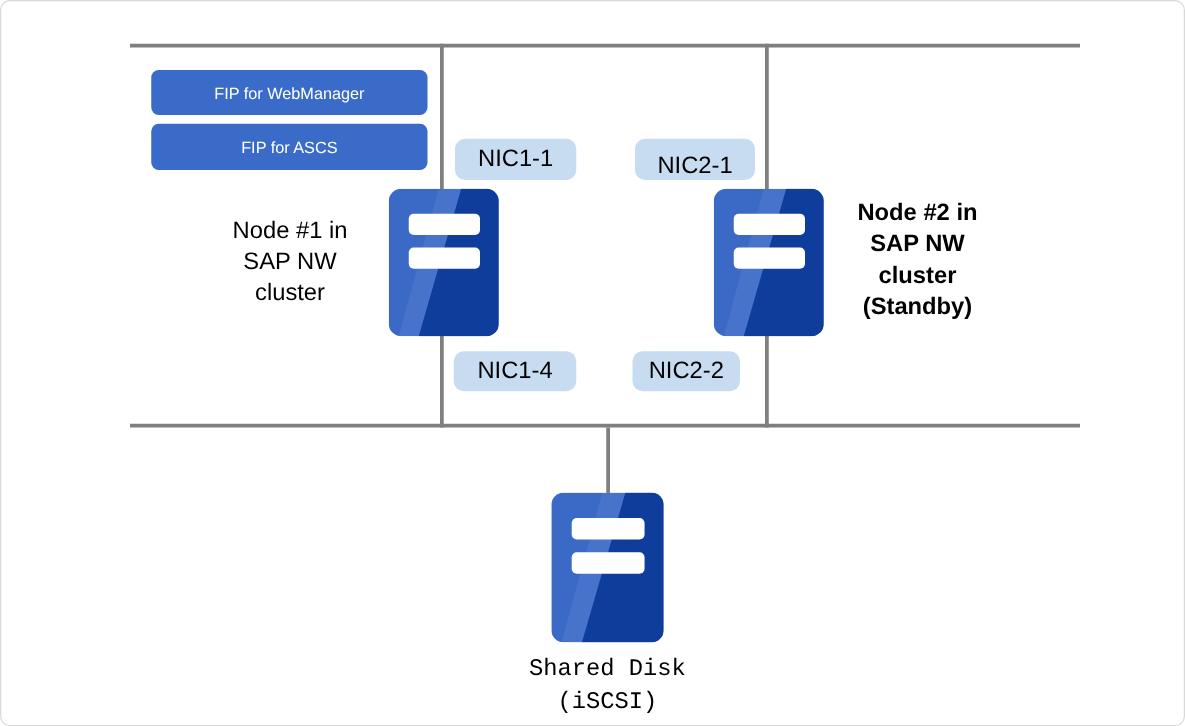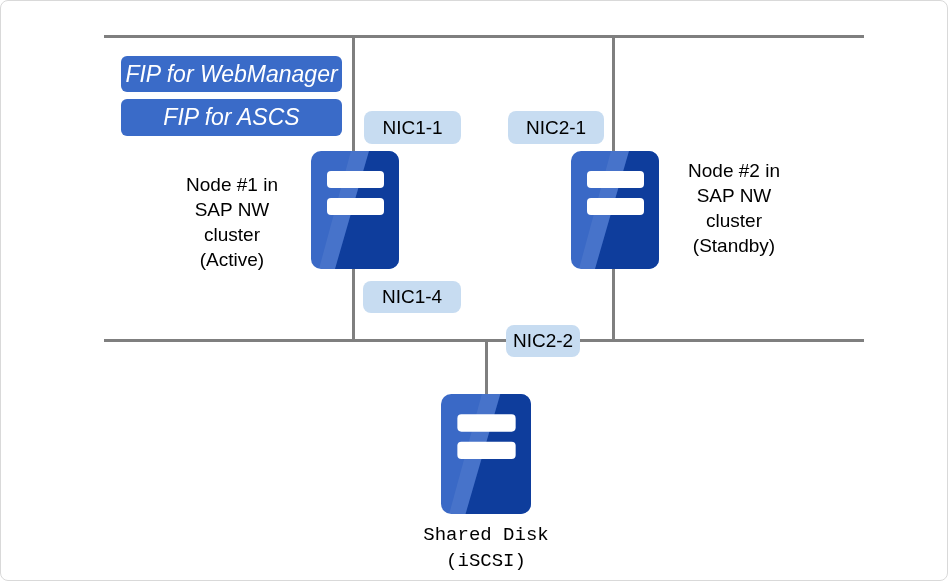--- a/index.html
+++ b/index.html
@@ -14,23 +14,22 @@
     overflow: hidden;
     font-family: "Liberation Sans", sans-serif;
   }
   .line { position: absolute; background: var(--line-gray, #7f7f7f); z-index: 1; }
   .fip {
     position: absolute;
     background: var(--accent-blue, #3a6bc8);
     color: #ffffff;
     border-radius: 6px;
     display: flex; align-items: center; justify-content: center;
-    font-size: 23px;
+    font-size: 13px;
     z-index: 2;
-    font-style: italic;
   }
   .nic {
     position: absolute;
     background: var(--nic-blue, #c7dcf1);
     color: var(--text-black, #000);
     border-radius: 8px;
     display: flex; align-items: center; justify-content: center;
     font-size: 19px;
     z-index: 2;
   }
@@ -56,27 +55,27 @@
   .vline-1   { left: 351px; top: 34px;  width: 3px; height: 307px; }
   .vline-2   { left: 611px; top: 34px;  width: 3px; height: 307px; }
   .vline-3   { left: 484px; top: 341px; width: 3px; height: 55px; }
 
   
   .fip-1 { left: 120px; top: 55px; width: 221px; height: 36px; }
   .fip-2 { left: 120px; top: 98px; width: 221px; height: 37px; }
 
   
   .nic-1-1 { left: 363px; top: 110px; width: 97px; height: 33px; }
-  .nic-2-1 { left: 507px; top: 110px; width: 96px; height: 33px; }
+  .nic-2-1 { left: 507px; top: 110px; width: 96px; height: 33px; align-items: flex-end; }
   .nic-1-2 { left: 362px; top: 280px; width: 98px; height: 32px; }
-  .nic-2-2 { left: 505px; top: 280px; width: 74px; height: 32px; margin-top: 44px; }
+  .nic-2-2 { left: 505px; top: 280px; width: 86px; height: 32px; }
 
   
   .node1-label { left: 141px; top: 157px; width: 180px; margin-top: 14px; }
-  .node2-label { left: 643px; top: 157px; width: 180px; }
+  .node2-label { left: 643px; top: 157px; width: 180px; font-weight: bold; }
   .shared-label { left: 385px; top: 521px; width: 200px; }
 
   
   .server-1 { left: 310px; top: 150px; width: 88px; height: 118px; }
   .server-2 { left: 570px; top: 150px; width: 88px; height: 118px; }
   .shared-disk { left: 440px; top: 393px; width: 90px; height: 120px; }
 </style>
 </head>
 <body>
 
@@ -105,21 +104,20 @@
     <span>NIC1-4</span>
   </div>
   <div class="nic nic-2-2">
     <span>NIC2-2</span>
   </div>
 
   <div class="node-label node1-label">
     <div>Node #1 in</div>
     <div>SAP NW</div>
     <div>cluster</div>
-    <div>(Active)</div>
   </div>
 
   <div class="node-label node2-label">
     <div>Node #2 in</div>
     <div>SAP NW</div>
     <div>cluster</div>
     <div>(Standby)</div>
   </div>
 
   <div class="icon server-1">

